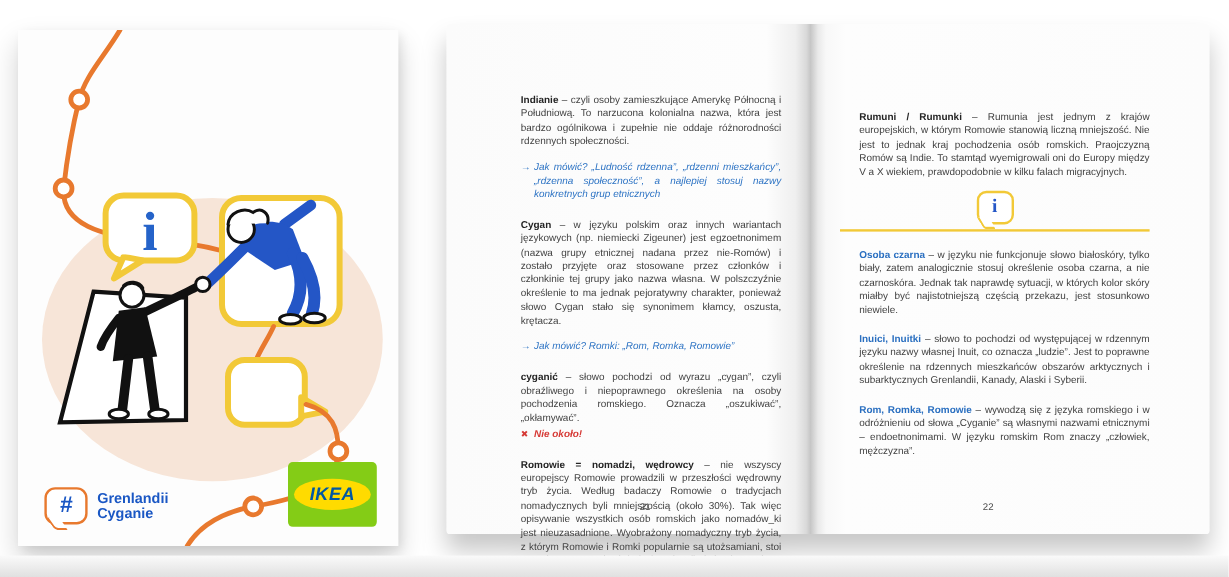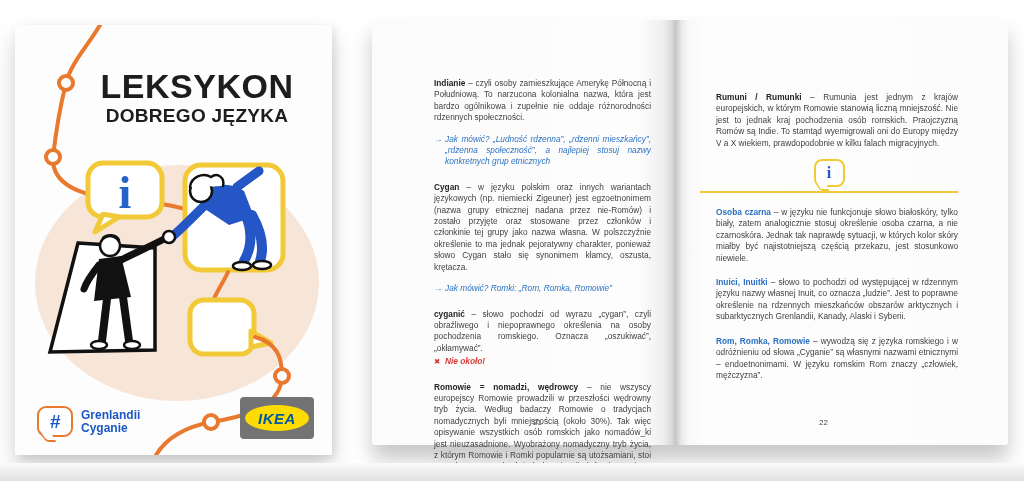--- a/index.html
+++ b/index.html
@@ -17,21 +17,21 @@
   .cover-title .t2{font-size:19px;font-weight:bold;letter-spacing:.3px;line-height:20px;margin-top:3px;}
   .cover-footer{position:absolute;left:0;right:0;bottom:14px;height:44px;}
   .campaign{position:absolute;left:22px;bottom:4px;display:flex;align-items:center;}
   .campaign-bubble{position:relative;width:32px;height:27px;border:2.5px solid #E8792E;border-radius:9px;
                    background:#fff;display:flex;align-items:center;justify-content:center;}
   .campaign-bubble:after{content:"";position:absolute;left:3px;bottom:-7px;width:9px;height:9px;
                    background:#fff;border-bottom:2.5px solid #E8792E;border-left:2.5px solid #E8792E;
                    transform:skewX(35deg);border-radius:0 0 0 4px;}
   .campaign-hash{color:#1a57c4;font-weight:bold;font-style:italic;font-size:19px;}
   .campaign-text{margin-left:8px;color:#1a57c4;font-weight:bold;font-size:12px;line-height:12.5px;}
-  .ikea{position:absolute;right:18px;bottom:2px;width:74px;height:42px;background:#737373;border-radius:4px;
+  .ikea{position:absolute;right:18px;bottom:2px;width:74px;height:54px;background:#84cc16;border-radius:4px;
         display:flex;align-items:center;justify-content:center;}
   .ikea-oval{width:64px;height:26px;background:#FFDB00;border-radius:50%;display:flex;align-items:center;justify-content:center;}
   .ikea-word{color:#0058A3;font-weight:900;font-style:italic;font-size:15px;letter-spacing:.5px;}
 
   
   .spread{position:absolute;left:372px;top:20px;width:636px;height:425px;display:flex;
           filter:drop-shadow(0 14px 10px rgba(0,0,0,.22));}
   .page{position:relative;height:425px;box-sizing:border-box;}
   .page-left{width:303px;border-radius:3px 0 0 3px;
      background:linear-gradient(to right,#fbfbfb 0%,#fdfdfd 88%,#efefef 96%,#d9d9d9 99%,#c8c8c8 100%);
@@ -115,24 +115,20 @@
         <path d="M237 190 C247 208 249 224 245 236" fill="none" stroke="#2456C6" stroke-width="10"></path>
         <ellipse cx="227" cy="241" rx="9" ry="4" fill="#fff" stroke="#111" stroke-width="2.5"></ellipse>
         <ellipse cx="247" cy="240" rx="9" ry="4" fill="#fff" stroke="#111" stroke-width="2.5"></ellipse>
         <circle cx="186" cy="166" r="11" fill="#fff" stroke="#111" stroke-width="2.5"></circle>
         <path d="M175 162 C176 152 188 147 196 152 C203 147 210 153 208 161" fill="#fff" stroke="#111" stroke-width="2.5"></path>
       </g>
 
       <circle cx="154" cy="212" r="6" fill="#fff" stroke="#111" stroke-width="2.5"></circle>
     </svg>
 
-    <div class="cover-title">
-      <div class="t1">LEKSYKON</div>
-      <div class="t2">DOBREGO JĘZYKA</div>
-    </div>
 
     <div class="cover-footer">
       <div class="campaign">
         <div class="campaign-bubble">
           <span class="campaign-hash">#</span>
         </div>
         <div class="campaign-text">
           <div>Grenlandii</div>
           <div>Cyganie</div>
         </div>

